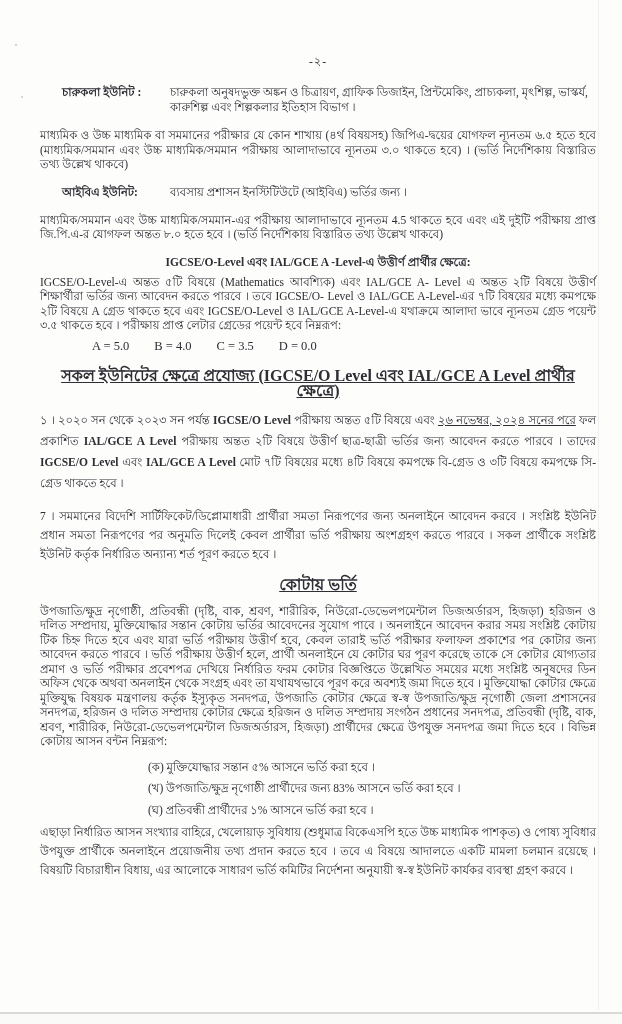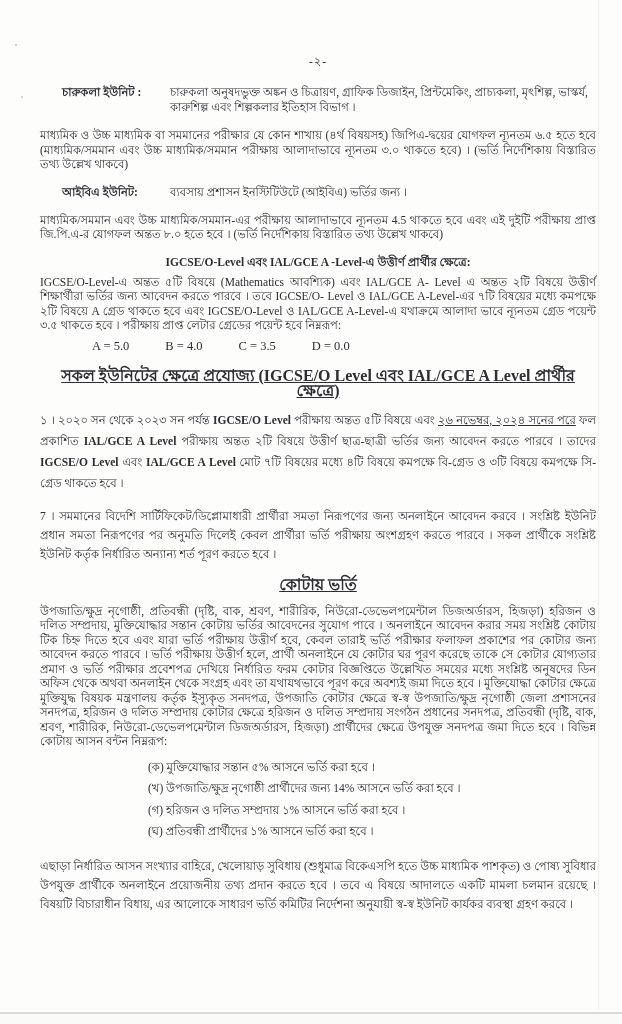--- a/index.html
+++ b/index.html
@@ -40,32 +40,32 @@
   .para {
     margin: 0 0 13px 0;
     text-align: justify;
   }
   .tight   { line-height: 14.5px; }
   .loose   { line-height: 21px; }
   .mid     { line-height: 19px; }
   .bold-heading { font-weight: bold; margin: 12px 0 5px 0; text-align: center; }
   .grades-row {
     display: flex;
-    gap: 36px;
+    gap: 25px;
     margin: 4px 0 14px 52px;
     font-size: 12.5px;
   }
   .center-heading {
     text-align: center;
     font-weight: bold;
     margin: 6px 0 12px 0;
     font-size: 16px;
   }
   .center-heading .uline { text-decoration: underline; }
-  .quota-list { margin: 2px 0 14px 108px; }
+  .quota-list { margin: 2px 0 2px 108px; }
   .quota-item { line-height: 21.5px; }
   .quota-note { font-weight: bold; line-height: 21.5px; }
   .b { font-weight: bold; }
   .u { text-decoration: underline; }
   
   .edge-right {
     position: absolute;
     top: 0; right: 23px;
     width: 1px; height: 1010px;
     background: #efefec;
@@ -120,22 +120,21 @@
     <p class="para loose"><span>১ ।  ২০২০ সন থেকে ২০২৩ সন পর্যন্ত </span><span class="b">IGCSE/O Level</span><span> পরীক্ষায় অন্তত ৫টি বিষয়ে এবং </span><span class="u">২৬ নভেম্বর, ২০২৪ সনের পরে</span><span> ফল প্রকাশিত </span><span class="b">IAL/GCE A Level</span><span> পরীক্ষায় অন্তত ২টি বিষয়ে উত্তীর্ণ ছাত্র-ছাত্রী ভর্তির জন্য আবেদন করতে পারবে । তাদের </span><span class="b">IGCSE/O Level</span><span> এবং </span><span class="b">IAL/GCE  A Level</span><span> মোট ৭টি বিষয়ের মধ্যে ৪টি বিষয়ে কমপক্ষে বি-গ্রেড ও ৩টি বিষয়ে কমপক্ষে সি-গ্রেড থাকতে হবে ।</span></p>
 
     <p class="para mid">7 ।  সমমানের বিদেশি সার্টিফিকেট/ডিপ্লোমাধারী প্রার্থীরা সমতা নিরূপণের জন্য অনলাইনে আবেদন করবে । সংশ্লিষ্ট ইউনিট প্রধান সমতা নিরূপণের পর অনুমতি দিলেই কেবল প্রার্থীরা ভর্তি পরীক্ষায় অংশগ্রহণ করতে পারবে । সকল প্রার্থীকে সংশ্লিষ্ট ইউনিট কর্তৃক নির্ধারিত অন্যান্য শর্ত পূরণ করতে হবে ।</p>
 
     <div class="center-heading"><span class="uline">কোটায় ভর্তি</span></div>
 
     <p class="para tight" style="margin-bottom:8px;">উপজাতি/ক্ষুদ্র নৃগোষ্ঠী, প্রতিবন্ধী (দৃষ্টি, বাক, শ্রবণ, শারীরিক, নিউরো-ডেভেলপমেন্টাল ডিজঅর্ডারস, হিজড়া) হরিজন ও দলিত সম্প্রদায়, মুক্তিযোদ্ধার সন্তান কোটায় ভর্তির আবেদনের সুযোগ পাবে । অনলাইনে আবেদন করার সময় সংশ্লিষ্ট কোটায় টিক চিহ্ন দিতে হবে এবং যারা ভর্তি পরীক্ষায় উত্তীর্ণ হবে, কেবল তারাই ভর্তি পরীক্ষার ফলাফল প্রকাশের পর কোটার জন্য আবেদন করতে পারবে । ভর্তি পরীক্ষায় উত্তীর্ণ হলে, প্রার্থী অনলাইনে যে কোটার ঘর পূরণ করেছে তাকে সে কোটার যোগ্যতার প্রমাণ ও ভর্তি পরীক্ষার প্রবেশপত্র দেখিয়ে নির্ধারিত ফরম কোটার বিজ্ঞপ্তিতে উল্লেখিত সময়ের মধ্যে সংশ্লিষ্ট অনুষদের ডিন অফিস থেকে অথবা অনলাইন থেকে সংগ্রহ এবং তা যথাযথভাবে পূরণ করে অবশ্যই জমা দিতে হবে । মুক্তিযোদ্ধা কোটার ক্ষেত্রে মুক্তিযুদ্ধ বিষয়ক মন্ত্রণালয় কর্তৃক ইস্যুকৃত সনদপত্র, উপজাতি কোটার ক্ষেত্রে স্ব-স্ব উপজাতি/ক্ষুদ্র নৃগোষ্ঠী জেলা প্রশাসনের সনদপত্র, হরিজন ও দলিত সম্প্রদায় কোটার ক্ষেত্রে হরিজন ও দলিত সম্প্রদায় সংগঠন প্রধানের সনদপত্র, প্রতিবন্ধী (দৃষ্টি, বাক, শ্রবণ, শারীরিক, নিউরো-ডেভেলপমেন্টাল ডিজঅর্ডারস, হিজড়া) প্রার্থীদের ক্ষেত্রে উপযুক্ত সনদপত্র জমা দিতে হবে । বিভিন্ন কোটায় আসন বন্টন নিম্নরূপ:</p>
 
     <div class="quota-list">
       <div class="quota-item">(ক) মুক্তিযোদ্ধার সন্তান ৫% আসনে ভর্তি করা হবে ।</div>
-      <div class="quota-item">(খ) উপজাতি/ক্ষুদ্র নৃগোষ্ঠী প্রার্থীদের জন্য 14% আসনে ভর্তি করা হবে ।</div>
-      <div class="quota-item">(গ) হরিজন ও দলিত সম্প্রদায় ১% আসনে ভর্তি করা হবে ।</div>
+      <div class="quota-item">(খ) উপজাতি/ক্ষুদ্র নৃগোষ্ঠী প্রার্থীদের জন্য 83% আসনে ভর্তি করা হবে ।</div>
       <div class="quota-item">(ঘ) প্রতিবন্ধী প্রার্থীদের ১% আসনে ভর্তি করা হবে ।</div>
     </div>
 
     <p class="para mid">এছাড়া নির্ধারিত আসন সংখ্যার বাহিরে, খেলোয়াড় সুবিধায় (শুধুমাত্র বিকেএসপি হতে উচ্চ মাধ্যমিক পাশকৃত) ও পোষ্য সুবিধার উপযুক্ত প্রার্থীকে অনলাইনে প্রয়োজনীয় তথ্য প্রদান করতে হবে । তবে এ বিষয়ে আদালতে একটি মামলা চলমান রয়েছে । বিষয়টি বিচারাধীন বিধায়, এর আলোকে সাধারণ ভর্তি কমিটির নির্দেশনা অনুযায়ী স্ব-স্ব ইউনিট কার্যকর ব্যবস্থা গ্রহণ করবে ।</p>
 
   </div>
 
   <div class="speck speck1"></div>
   <div class="speck speck2"></div>
   <div class="edge-right"></div>

